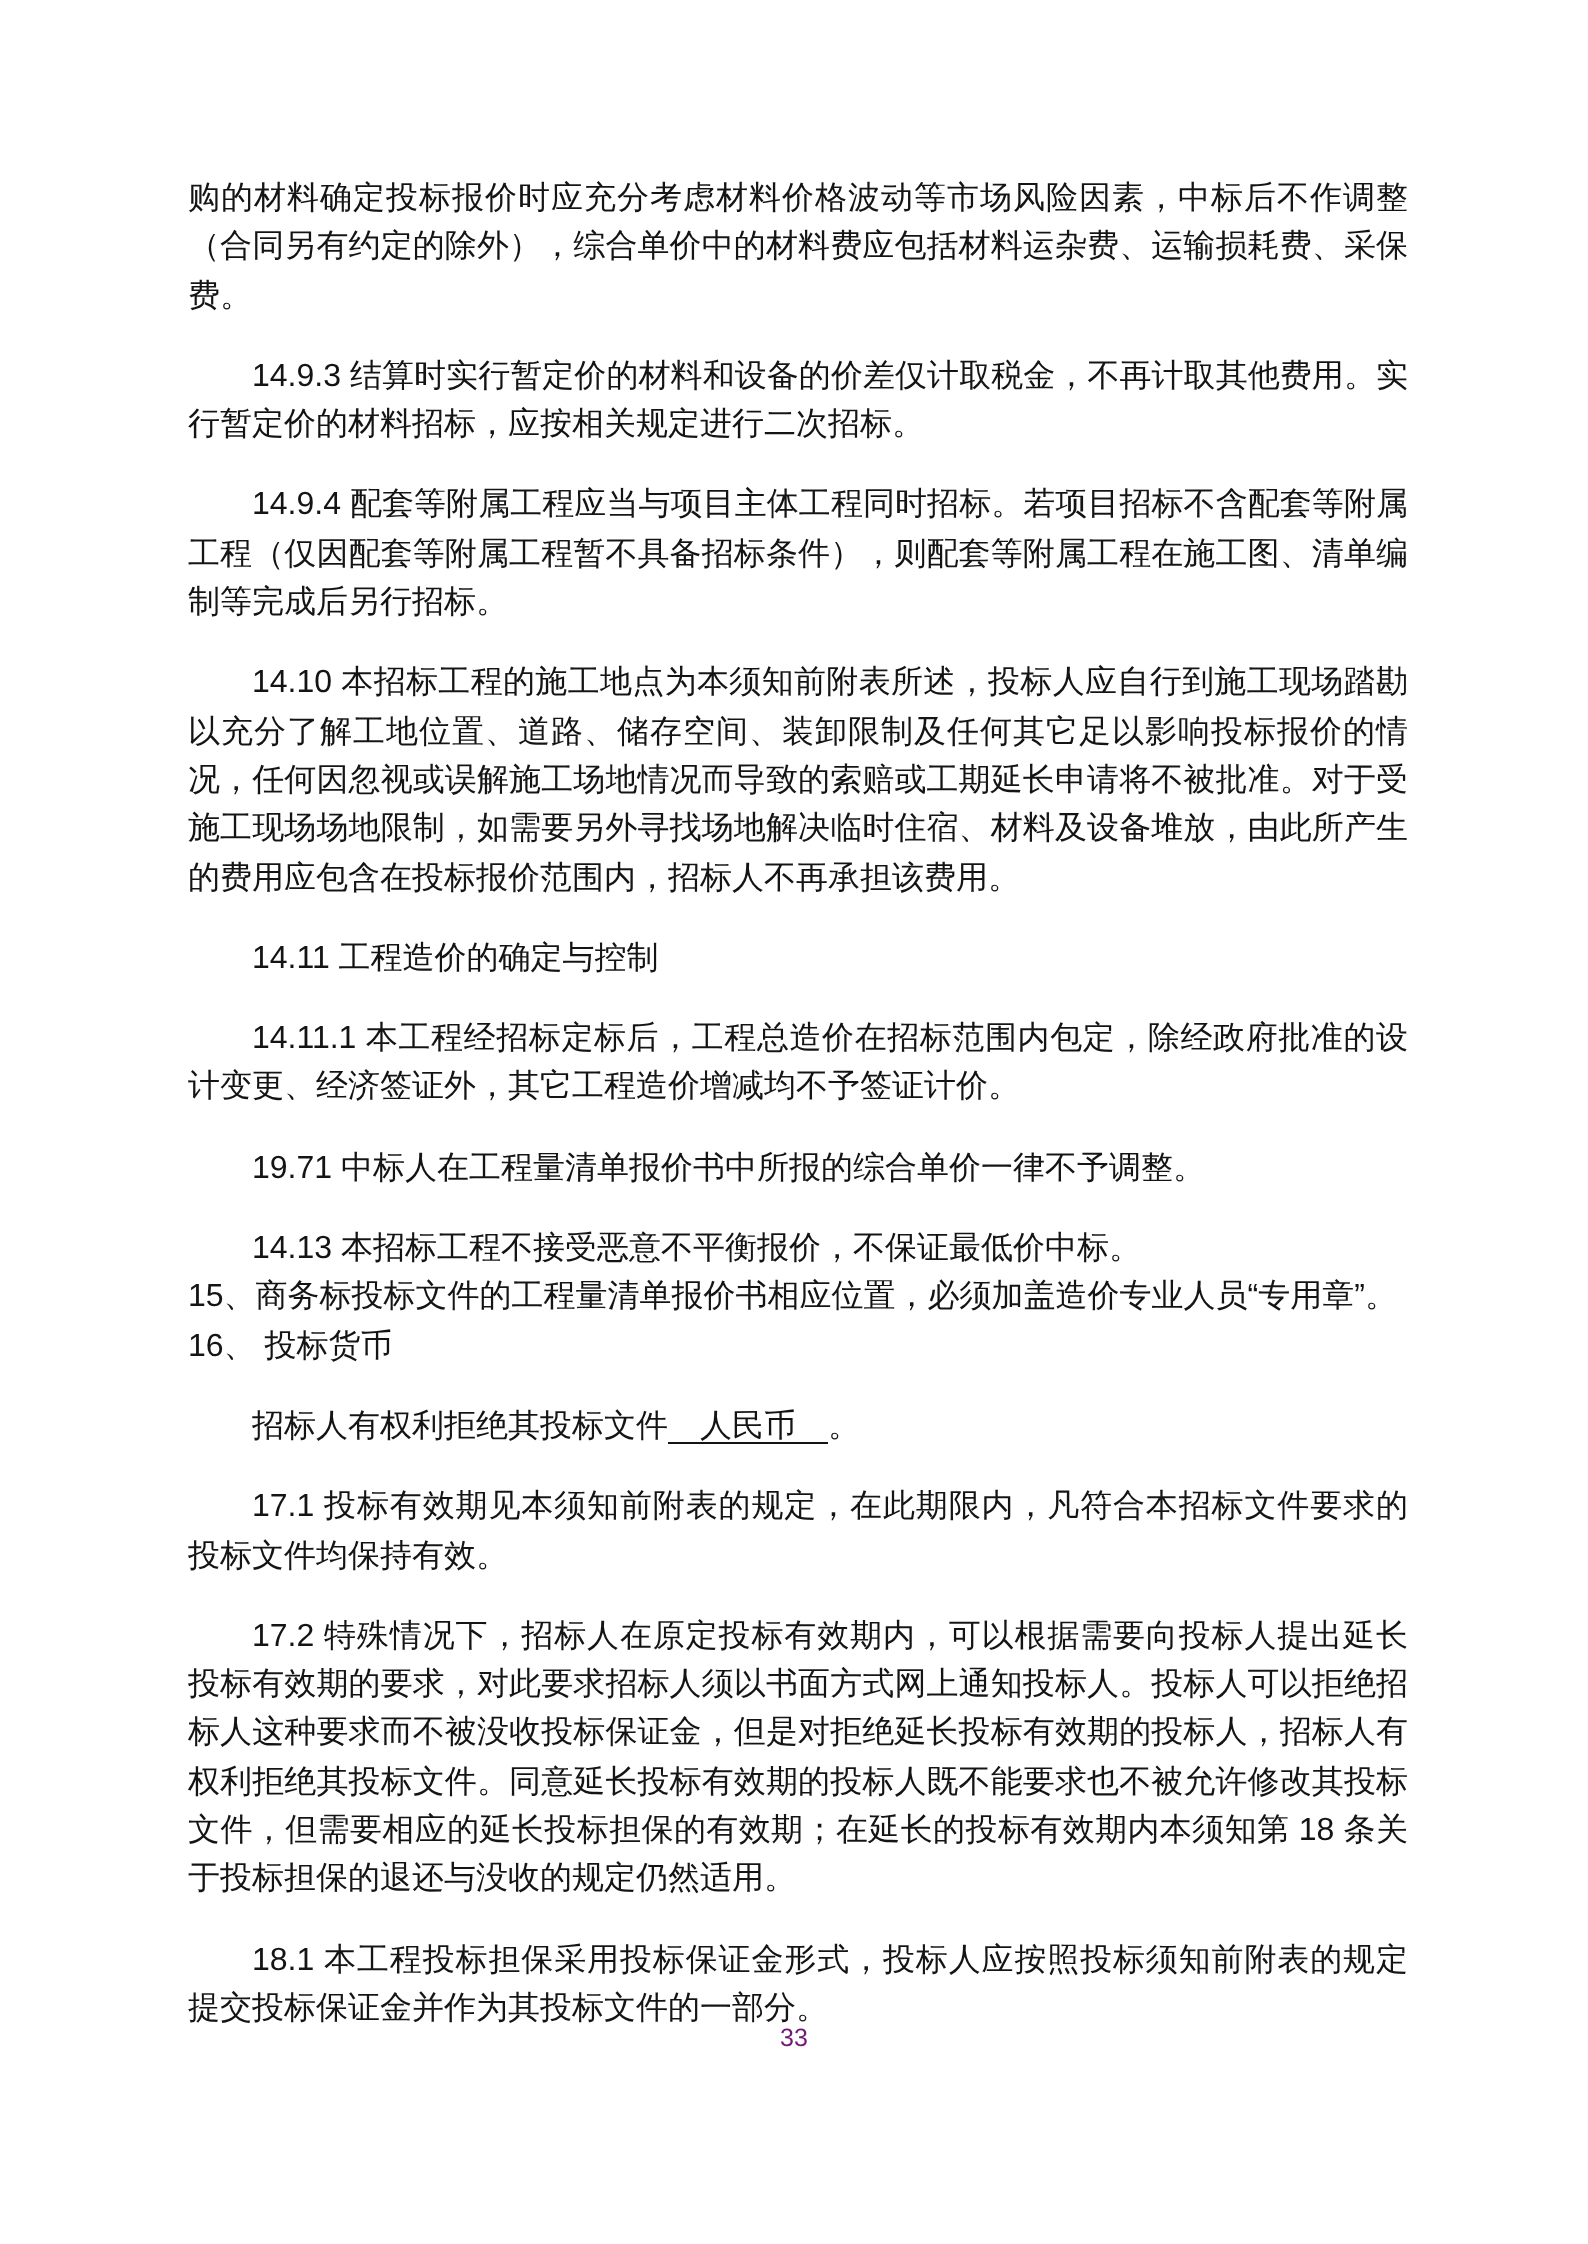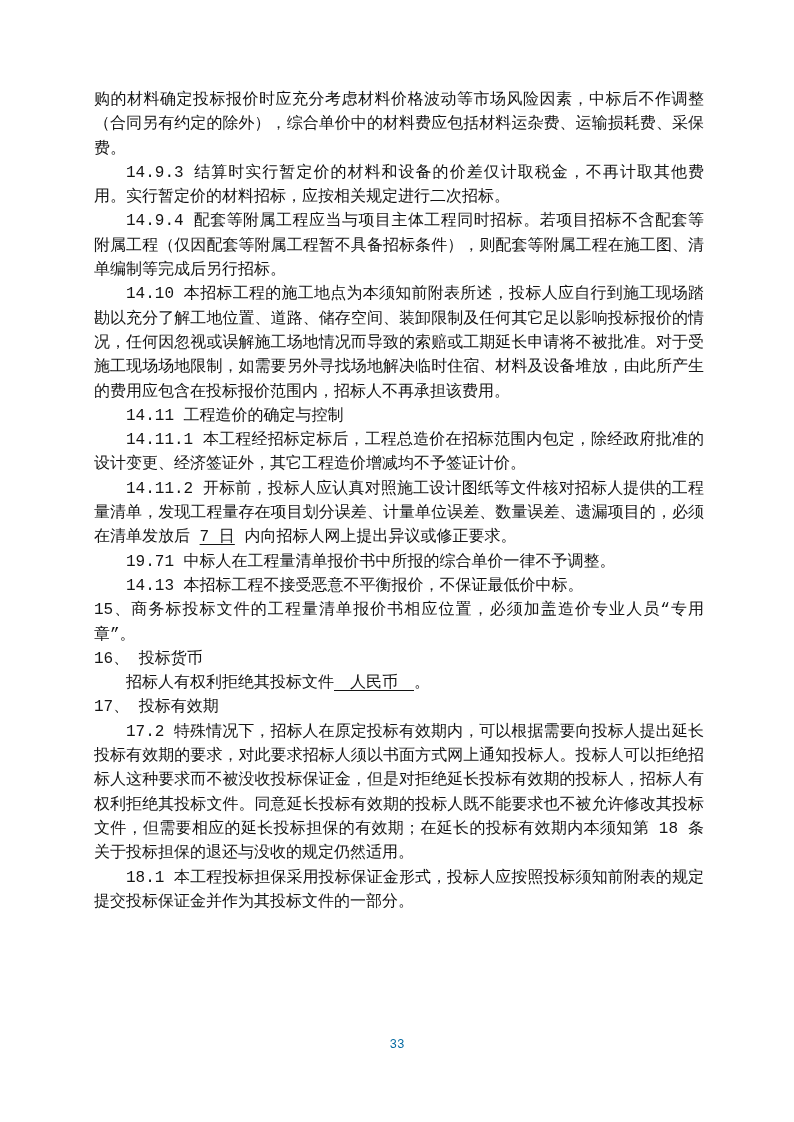--- a/index.html
+++ b/index.html
@@ -6,69 +6,69 @@
     margin: 0;
     padding: 0;
     background: #ffffff;
   }
   .page {
     position: relative;
     width: 794px;
     height: 1122px;
     background: #ffffff;
     overflow: hidden;
-    font-family: Liberation Mono, monospace;
+    font-family: Liberation Sans, sans-serif;
     color: #141414;
   }
   .content {
     position: absolute;
     left: 94px;
     top: 88px;
     width: 610px;
     font-size: 16px;
     line-height: 24.3px;
     text-align: justify;
     text-justify: inter-ideograph;
   }
   p.para {
     margin: 0;
     padding: 0;
   }
   p.para.indent {
     text-indent: 2em;
+    margin-top: 16px;
   }
   .u {
     text-decoration: underline;
     text-underline-offset: 3px;
   }
   .footer {
     position: absolute;
     left: 0;
-    top: 1038px;
+    top: 1012px;
     width: 100%;
     text-align: center;
     font-size: 12.5px;
-    color: #0369a1;
+    color: #701a75;
   }
 </style>
 </head>
 <body>
 
 <div class="page">
   <div class="content">
       <p class="para"><span class="">购的材料确定投标报价时应充分考虑材料价格波动等市场风险因素，中标后不作调整（合同另有约定的除外），综合单价中的材料费应包括材料运杂费、运输损耗费、采保费。</span></p>
       <p class="para indent"><span class="">14.9.3 结算时实行暂定价的材料和设备的价差仅计取税金，不再计取其他费用。实行暂定价的材料招标，应按相关规定进行二次招标。</span></p>
       <p class="para indent"><span class="">14.9.4 配套等附属工程应当与项目主体工程同时招标。若项目招标不含配套等附属工程（仅因配套等附属工程暂不具备招标条件），则配套等附属工程在施工图、清单编制等完成后另行招标。</span></p>
       <p class="para indent"><span class="">14.10 本招标工程的施工地点为本须知前附表所述，投标人应自行到施工现场踏勘以充分了解工地位置、道路、储存空间、装卸限制及任何其它足以影响投标报价的情况，任何因忽视或误解施工场地情况而导致的索赔或工期延长申请将不被批准。对于受施工现场场地限制，如需要另外寻找场地解决临时住宿、材料及设备堆放，由此所产生的费用应包含在投标报价范围内，招标人不再承担该费用。</span></p>
       <p class="para indent"><span class="">14.11 工程造价的确定与控制</span></p>
       <p class="para indent"><span class="">14.11.1 本工程经招标定标后，工程总造价在招标范围内包定，除经政府批准的设计变更、经济签证外，其它工程造价增减均不予签证计价。</span></p>
-      <p class="para indent"><span class="">14.11.2 开标前，投标人应认真对照施工设计图纸等文件核对招标人提供的工程量清单，发现工程量存在项目划分误差、计量单位误差、数量误差、遗漏项目的，必须在清单发放后 </span><span class="u">7 日</span><span class=""> 内向招标人网上提出异议或修正要求。</span></p>
       <p class="para indent"><span class="">19.71 中标人在工程量清单报价书中所报的综合单价一律不予调整。</span></p>
       <p class="para indent"><span class="">14.13 本招标工程不接受恶意不平衡报价，不保证最低价中标。</span></p>
       <p class="para"><span class="">15、商务标投标文件的工程量清单报价书相应位置，必须加盖造价专业人员“专用章”。</span></p>
       <p class="para"><span class="">16、 投标货币</span></p>
       <p class="para indent"><span class="">招标人有权利拒绝其投标文件</span><span class="u">　人民币　</span><span class="">。</span></p>
-      <p class="para"><span class="">17、 投标有效期</span></p>
+      <p class="para indent"><span class="">17.1 投标有效期见本须知前附表的规定，在此期限内，凡符合本招标文件要求的投标文件均保持有效。</span></p>
       <p class="para indent"><span class="">17.2 特殊情况下，招标人在原定投标有效期内，可以根据需要向投标人提出延长投标有效期的要求，对此要求招标人须以书面方式网上通知投标人。投标人可以拒绝招标人这种要求而不被没收投标保证金，但是对拒绝延长投标有效期的投标人，招标人有权利拒绝其投标文件。同意延长投标有效期的投标人既不能要求也不被允许修改其投标文件，但需要相应的延长投标担保的有效期；在延长的投标有效期内本须知第 18 条关于投标担保的退还与没收的规定仍然适用。</span></p>
       <p class="para indent"><span class="">18.1 本工程投标担保采用投标保证金形式，投标人应按照投标须知前附表的规定提交投标保证金并作为其投标文件的一部分。</span></p>
     </div>
   <div class="footer">33</div>
 </div>
 
 </body></html>

